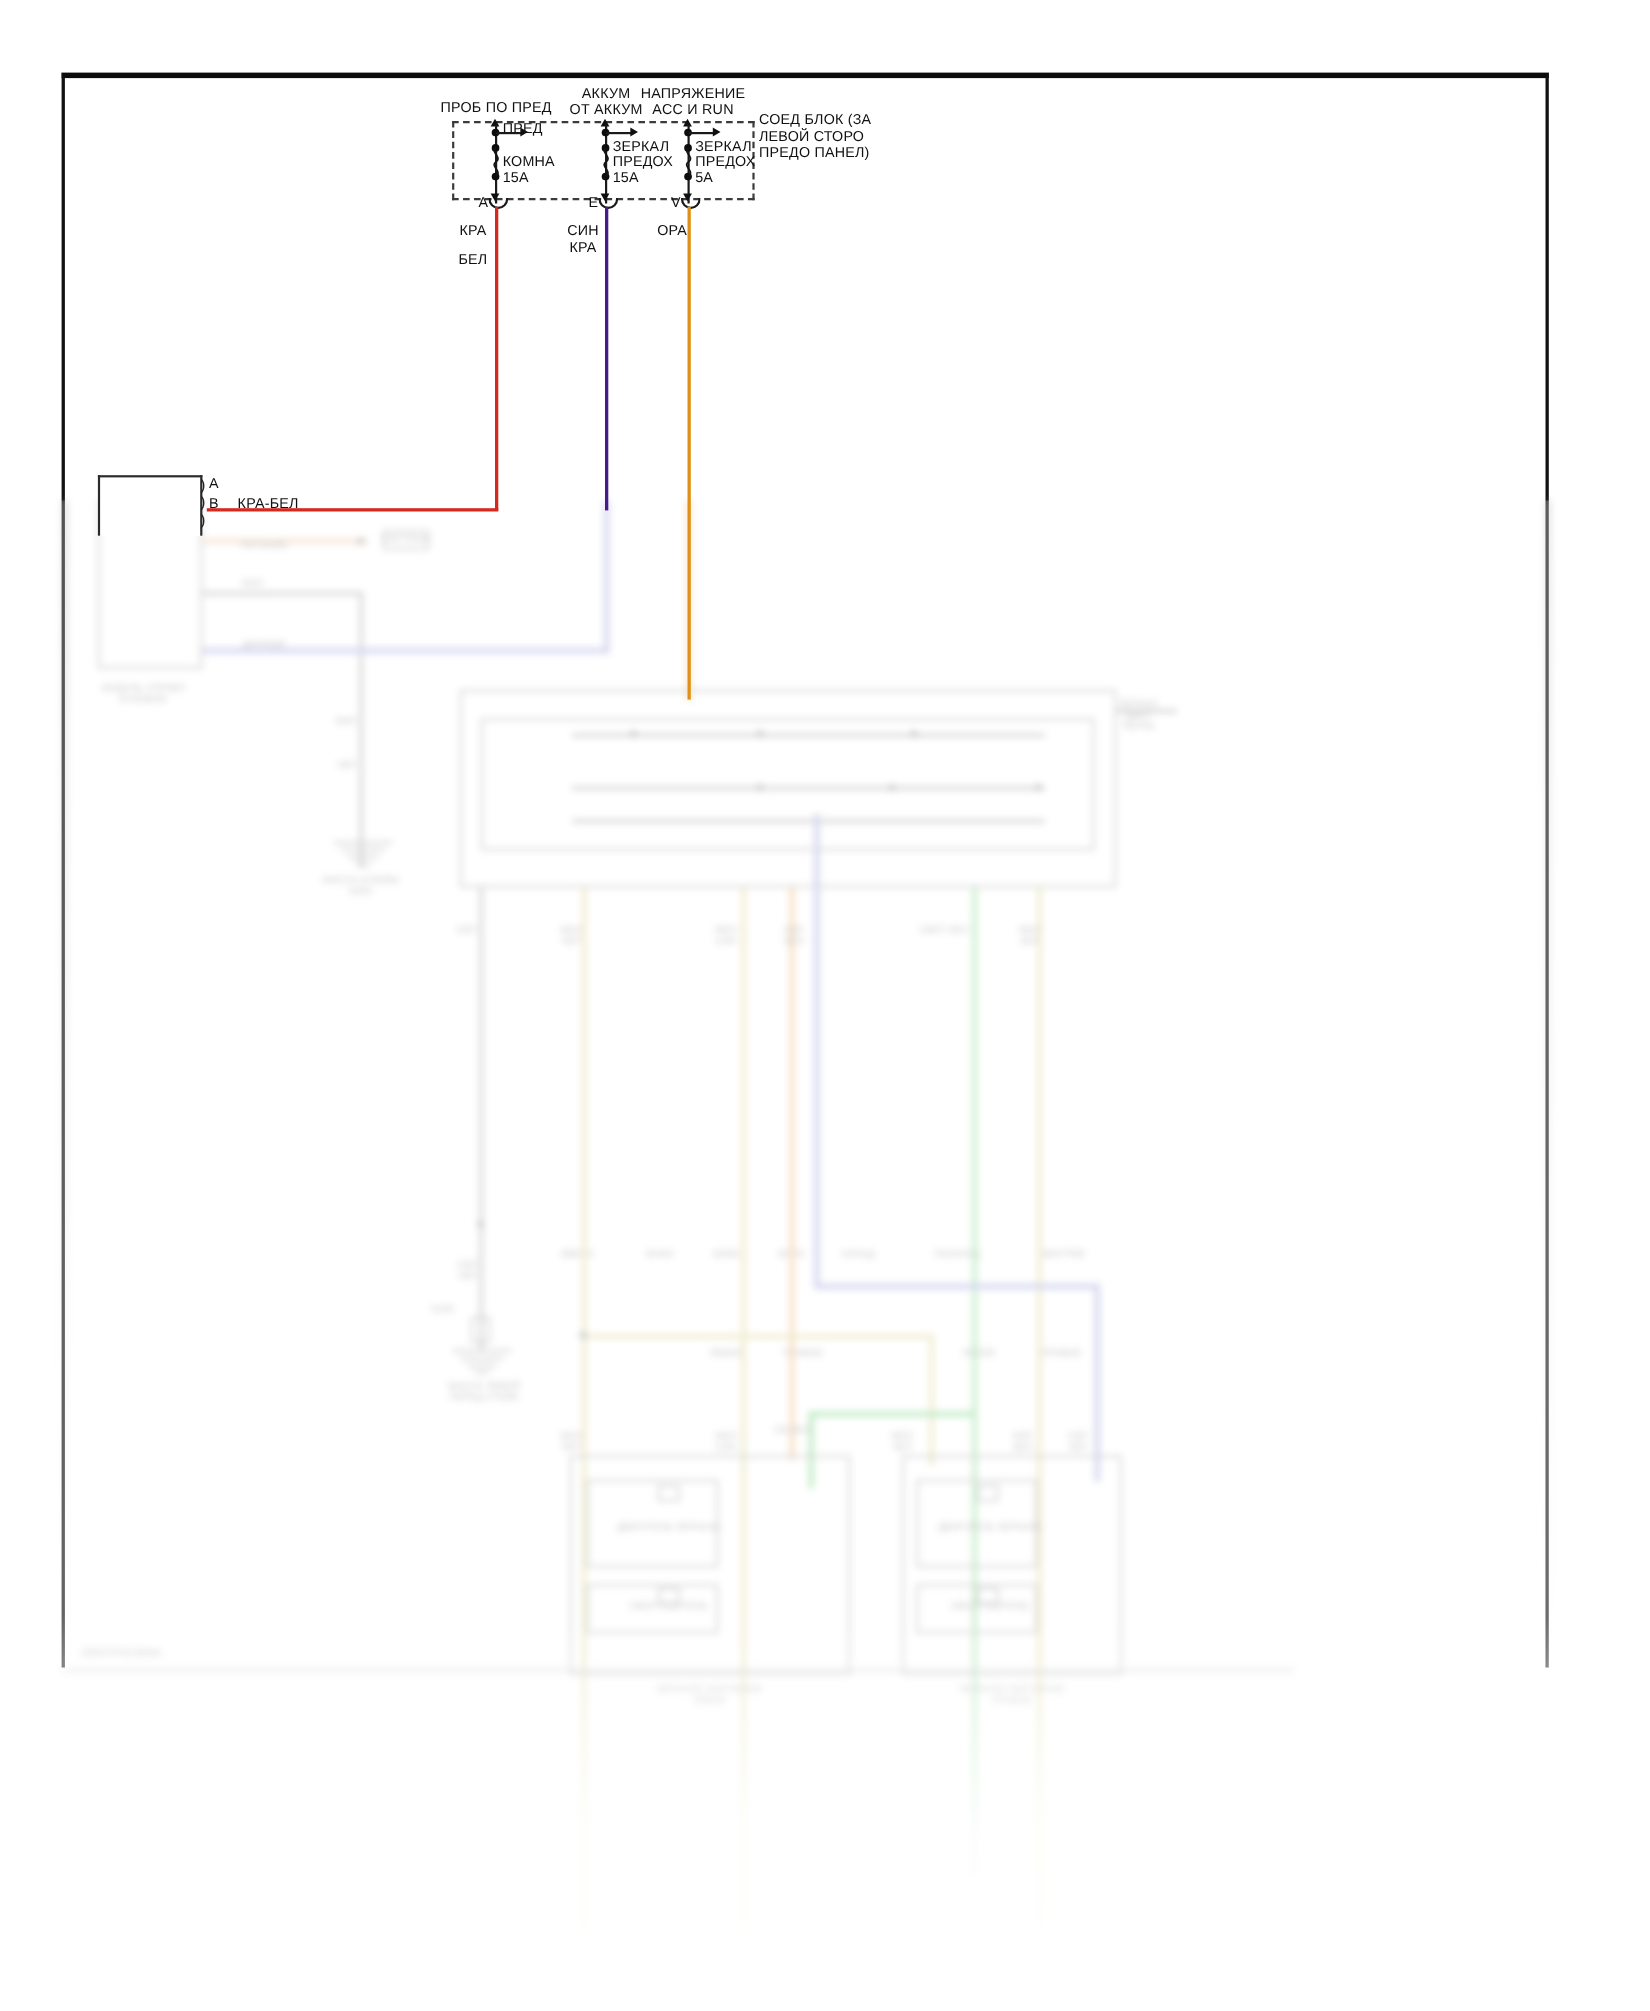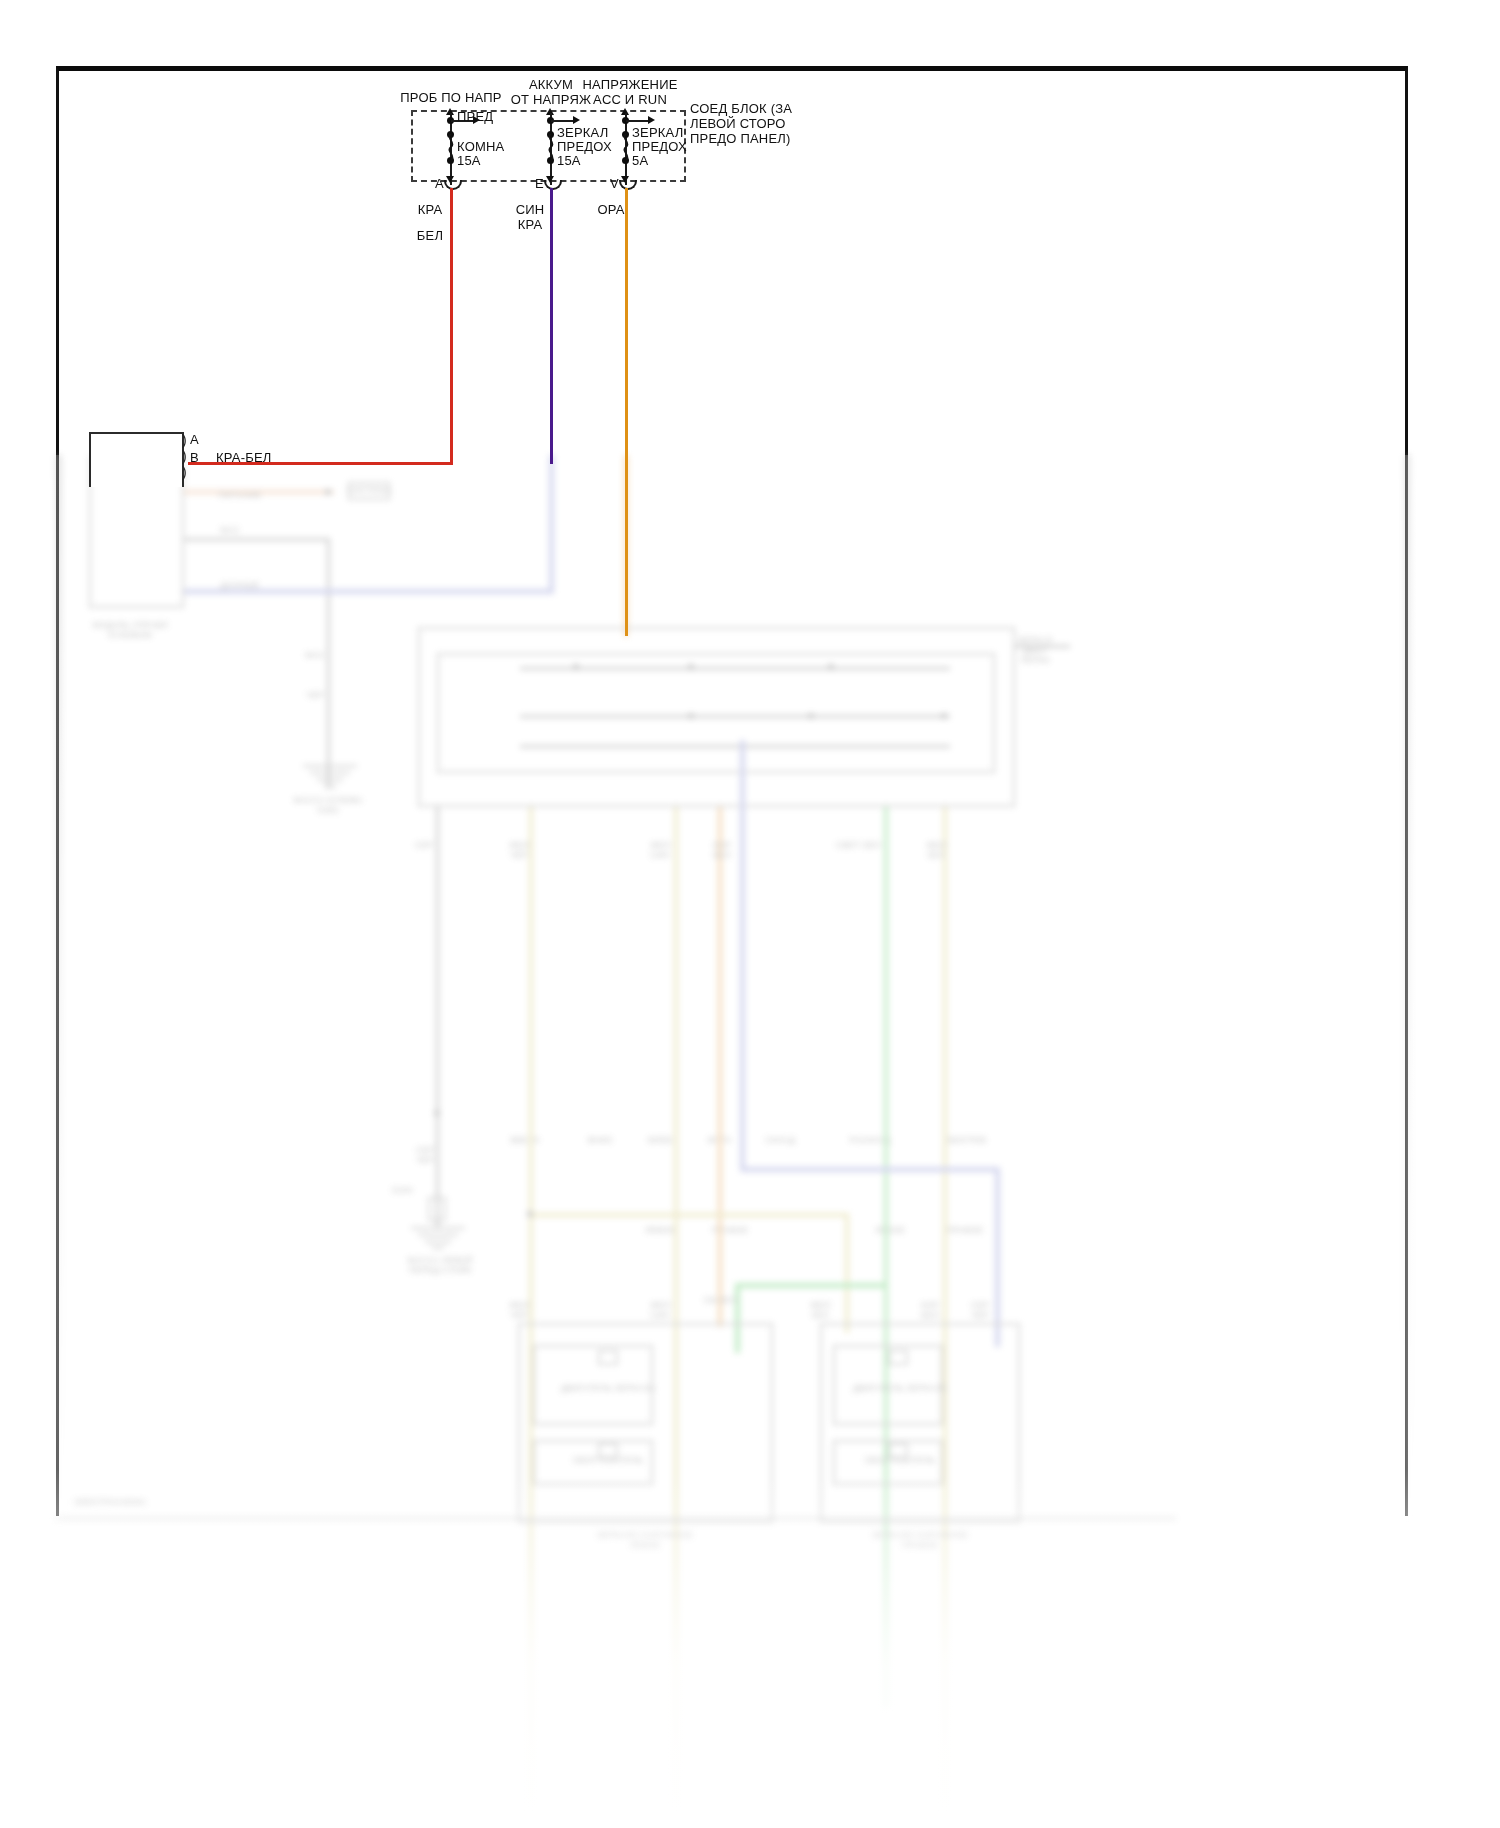--- a/index.html
+++ b/index.html
@@ -227,23 +227,23 @@
     <div class="fw fw-gray" style="left:56px;top:1062px;width:1120px;height:3px;opacity:.5;"></div>
     <div class="ftext" style="left:110px;top:1042px;">ЭЛЕКТРОСХЕМА</div>
   </div>
 
   <div id="veil-left"></div>
   <div id="veil-right"></div>
   <div id="veil-bottom"></div>
 
   <div class="sharp">
 
-    <div class="lbl c" style="left:451px;top:90px;">ПРОБ ПО НАПР</div>
+    <div class="lbl c" style="left:451px;top:90px;">ПРОБ ПО ПРЕД</div>
     <div class="lbl c" style="left:551px;top:77px;">АККУМ</div>
-    <div class="lbl c" style="left:551px;top:92px;">ОТ НАПРЯЖ</div>
+    <div class="lbl c" style="left:551px;top:92px;">ОТ АККУМ</div>
     <div class="lbl c" style="left:630px;top:77px;">НАПРЯЖЕНИЕ</div>
     <div class="lbl c" style="left:630px;top:92px;">ACC И RUN</div>
 
     <div id="fuse-block"></div>
 
     <div class="lbl" style="left:690px;top:101px;">СОЕД БЛОК (ЗА</div>
     <div class="lbl" style="left:690px;top:116px;">ЛЕВОЙ СТОРО</div>
     <div class="lbl" style="left:690px;top:131px;">ПРЕДО ПАНЕЛ)</div>
 
     <div class="arrow-up" style="left:446px;top:108px;"></div>

